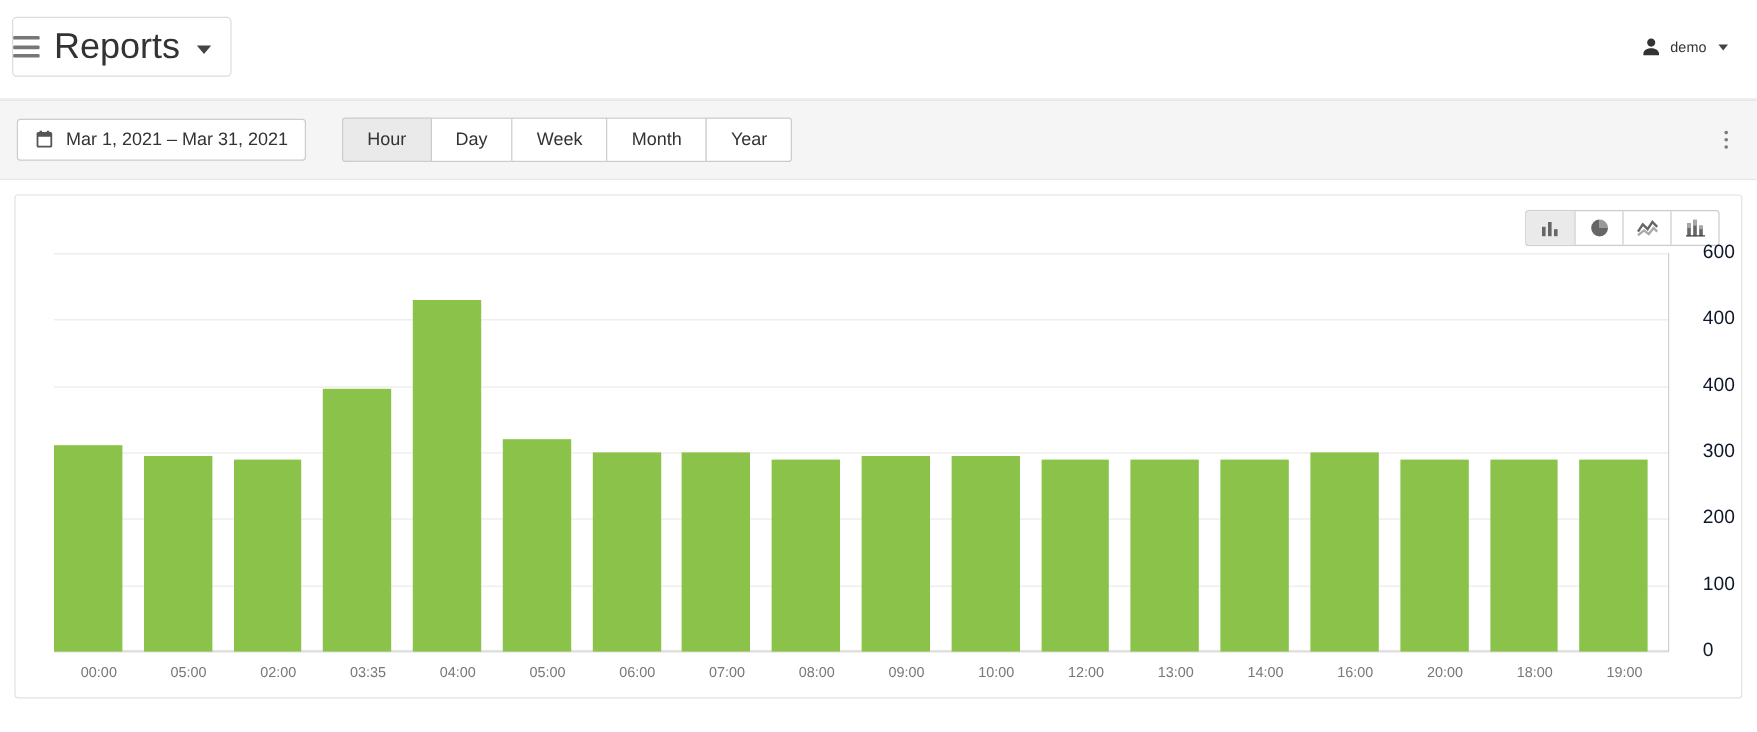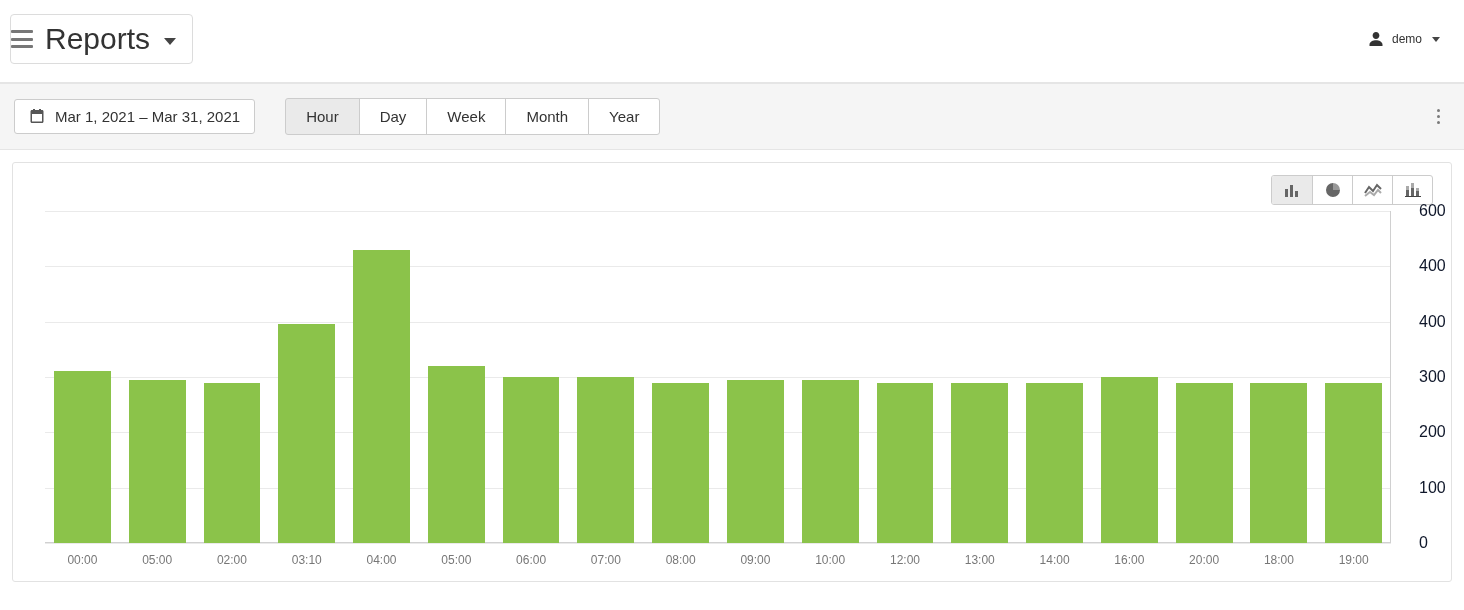--- a/index.html
+++ b/index.html
@@ -145,21 +145,21 @@
     position:absolute;left:18px;width:40px;text-align:left;color:#0f172a;font-size:16px;
     transform:translateY(50%);
     padding-left:6px;
   }
   .grid-lines{position:absolute;inset:0;}
   .grid-line{position:absolute;left:0;right:0;border-top:1px solid var(--grid);}
   .axis-line-x{position:absolute;left:0;right:0;bottom:0;border-top:1px solid #d0d0d0;}
   .axis-line-y{position:absolute;top:0;bottom:0;right:0;border-left:1px solid #d0d0d0;}
 
   .bars{position:absolute;inset:0;display:flex;align-items:flex-end;gap:0;}
-  .bar-slot{flex:1 1 0;display:flex;justify-content:center;align-items:flex-end;height:100%;position:relative;}
+  .bar-slot{flex:1 1 0;display:flex;align-items:flex-end;height:100%;position:relative;}
   .bar{width:76%;background:var(--bar-color);}
   .x-label{position:absolute;bottom:-24px;left:50%;transform:translateX(-50%);color:#777;font-size:12px;white-space:nowrap;}
 
   
   svg{display:block;}
 </style>
 </head>
 <body>
 
 <div class="top-header">
@@ -274,21 +274,21 @@
         <div class="bar-slot">
           <div class="bar" title="01:00: 295" style="height: 49.1667%; background: rgb(139, 195, 74);"></div>
           <div class="x-label">05:00</div>
         </div>
         <div class="bar-slot">
           <div class="bar" title="02:00: 290" style="height: 48.3333%; background: rgb(139, 195, 74);"></div>
           <div class="x-label">02:00</div>
         </div>
         <div class="bar-slot">
           <div class="bar" title="03:00: 395" style="height: 65.8333%; background: rgb(139, 195, 74);"></div>
-          <div class="x-label">03:10</div>
+          <div class="x-label">03:35</div>
         </div>
         <div class="bar-slot">
           <div class="bar" title="04:00: 530" style="height: 88.3333%; background: rgb(139, 195, 74);"></div>
           <div class="x-label">04:00</div>
         </div>
         <div class="bar-slot">
           <div class="bar" title="05:00: 320" style="height: 53.3333%; background: rgb(139, 195, 74);"></div>
           <div class="x-label">05:00</div>
         </div>
         <div class="bar-slot">

